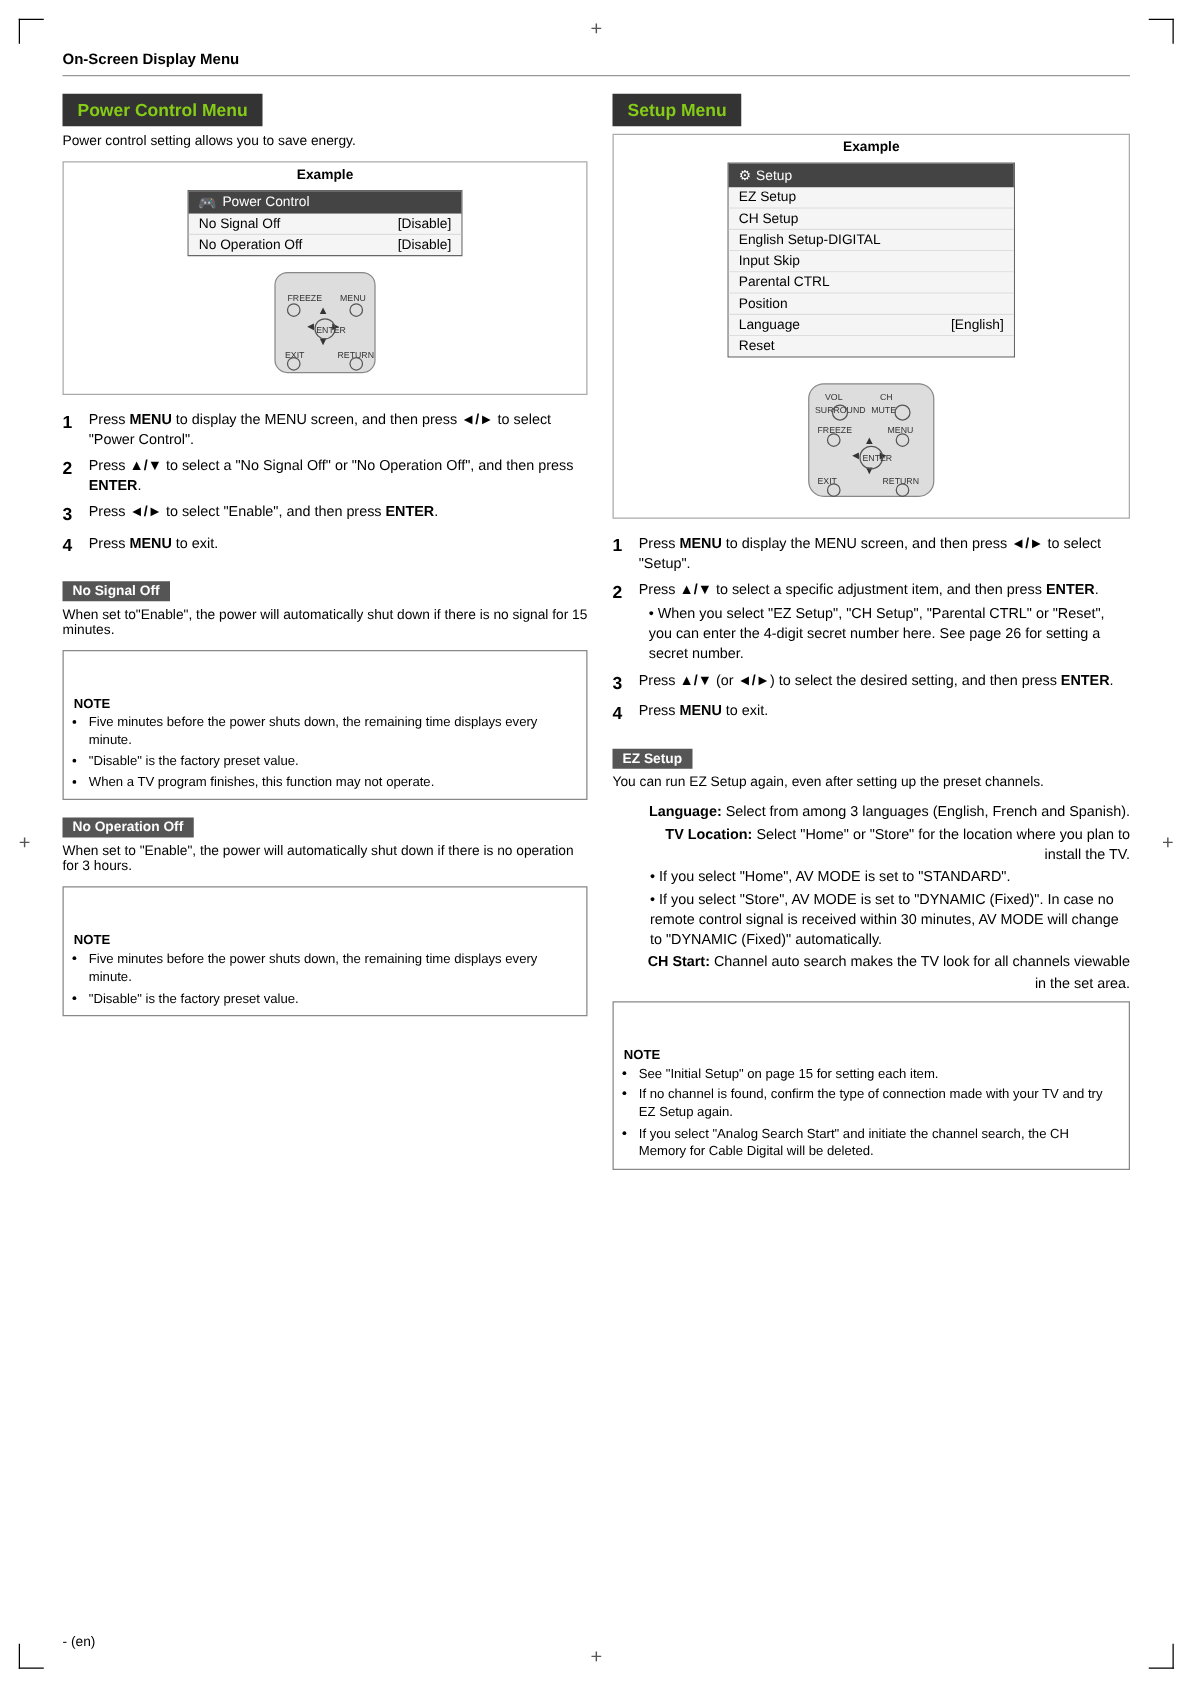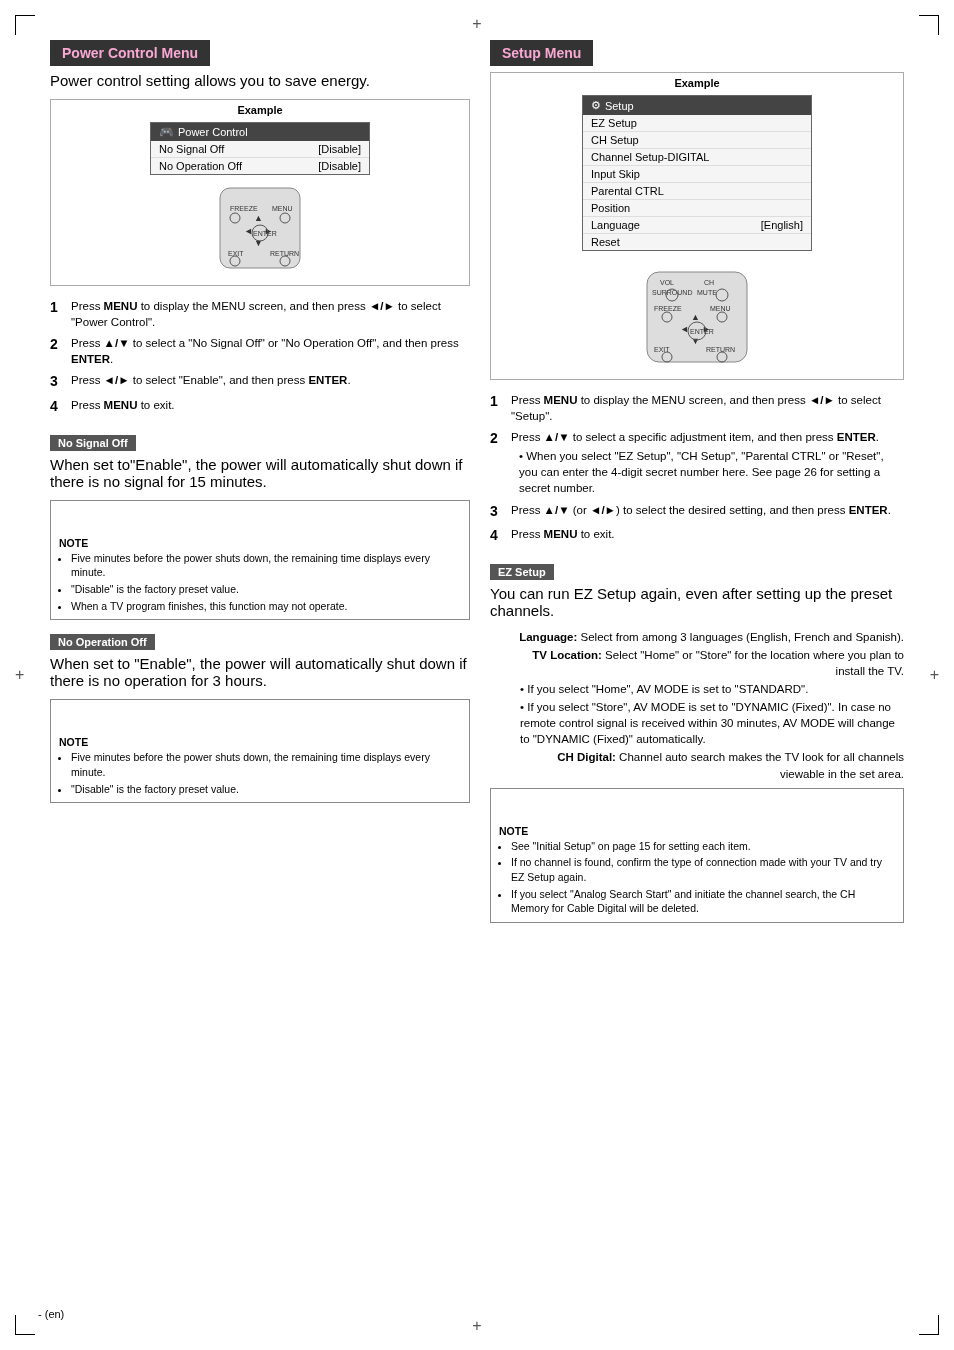--- a/index.html
+++ b/index.html
@@ -49,41 +49,41 @@
       display: flex;
       gap: 20px;
     }
 
     .left-col { width: 420px; flex-shrink: 0; }
     .right-col { flex: 1; }
 
     
     .section-title {
       background: #333;
-      color: #f9a8d4;
+      color: #84cc16;
       font-size: 14px;
       font-weight: bold;
       padding: 5px 12px;
       display: inline-block;
       margin-bottom: 6px;
     }
 
     .subsection-title {
       background: #555;
       color: #fff;
       font-size: 11px;
       font-weight: bold;
       padding: 2px 8px;
       display: inline-block;
       margin-bottom: 5px;
       margin-top: 8px;
     }
 
     .section-intro {
-      font-size: 15px;
+      font-size: 11px;
       margin-bottom: 10px;
     }
 
     
     .example-box {
       border: 1px solid #aaa;
       padding: 4px;
       margin-bottom: 12px;
       text-align: center;
     }
@@ -178,41 +178,44 @@
       display: flex;
       justify-content: space-between;
     }
     .setup-menu-item:last-child { border-bottom: none; }
     .sub-desc-indent { font-size: 11.5px; line-height: 1.4; margin-bottom: 2px; padding-left: 20px; text-align: right; }
     .bullet-indent { font-size: 11.5px; line-height: 1.4; margin-bottom: 2px; padding-left: 30px; }
 
     .page-bottom {
       position: absolute;
       bottom: 30px;
-      left: 38px;
+      left: 50px;
       font-size: 11px;
     }
 
     
     .remote-svg { margin: 0 auto; display: block; }
   </style>
 </head>
 <body>
 
 <div class="page">
 
   <div class="corner corner-tl"></div>
   <div class="corner corner-tr"></div>
   <div class="corner corner-bl"></div>
   <div class="corner corner-br"></div>
   <div class="cross-top"></div>
   <div class="cross-bottom"></div>
   <div class="cross-left"></div>
   <div class="cross-right"></div>
 
+  <div class="page-header">
+    <span>On-Screen Display Menu</span>
+  </div>
 
   <div class="two-col">
 
     <div class="left-col">
       
       <div class="section-title">Power Control Menu</div>
       <div class="section-intro">Power control setting allows you to save energy.</div>
 
       
       <div class="example-box">
@@ -316,21 +319,21 @@
             <span>⚙</span>
             <span>Setup</span>
           </div>
           <div class="setup-menu-item">
               <span>EZ Setup</span>
             </div>
           <div class="setup-menu-item">
               <span>CH Setup</span>
             </div>
           <div class="setup-menu-item">
-              <span>Channel Setup-DIGITAL</span>
+              <span>English Setup-DIGITAL</span>
             </div>
           <div class="setup-menu-item">
               <span>Input Skip</span>
             </div>
           <div class="setup-menu-item">
               <span>Parental CTRL</span>
             </div>
           <div class="setup-menu-item">
               <span>Position</span>
             </div>
@@ -401,21 +404,21 @@
       </ol>
 
       
       <div class="subsection-title">EZ Setup</div>
       <p class="section-intro">You can run EZ Setup again, even after setting up the preset channels.</p>
 
       <div class="sub-desc-indent"><strong>Language:</strong> Select from among 3 languages (English, French and Spanish).</div>
       <div class="sub-desc-indent"><strong>TV Location:</strong> Select "Home" or "Store" for the location where you plan to install the TV.</div>
       <div class="bullet-indent">• If you select "Home", AV MODE is set to "STANDARD".</div>
       <div class="bullet-indent">• If you select "Store", AV MODE is set to "DYNAMIC (Fixed)". In case no remote control signal is received within 30 minutes, AV MODE will change to "DYNAMIC (Fixed)" automatically.</div>
-      <div class="sub-desc-indent"><strong>CH Digital:</strong> Channel auto search makes the TV look for all channels viewable in the set area.</div>
+      <div class="sub-desc-indent"><strong>CH Start:</strong> Channel auto search makes the TV look for all channels viewable in the set area.</div>
 
       <div class="note-box">
         <div class="note-title">NOTE</div>
         <ul>
           <li>See "Initial Setup" on page 15 for setting each item.</li>
           <li>If no channel is found, confirm the type of connection made with your TV and try EZ Setup again.</li>
           <li>If you select "Analog Search Start" and initiate the channel search, the CH Memory for Cable Digital will be deleted.</li>
         </ul>
       </div>
     </div>

